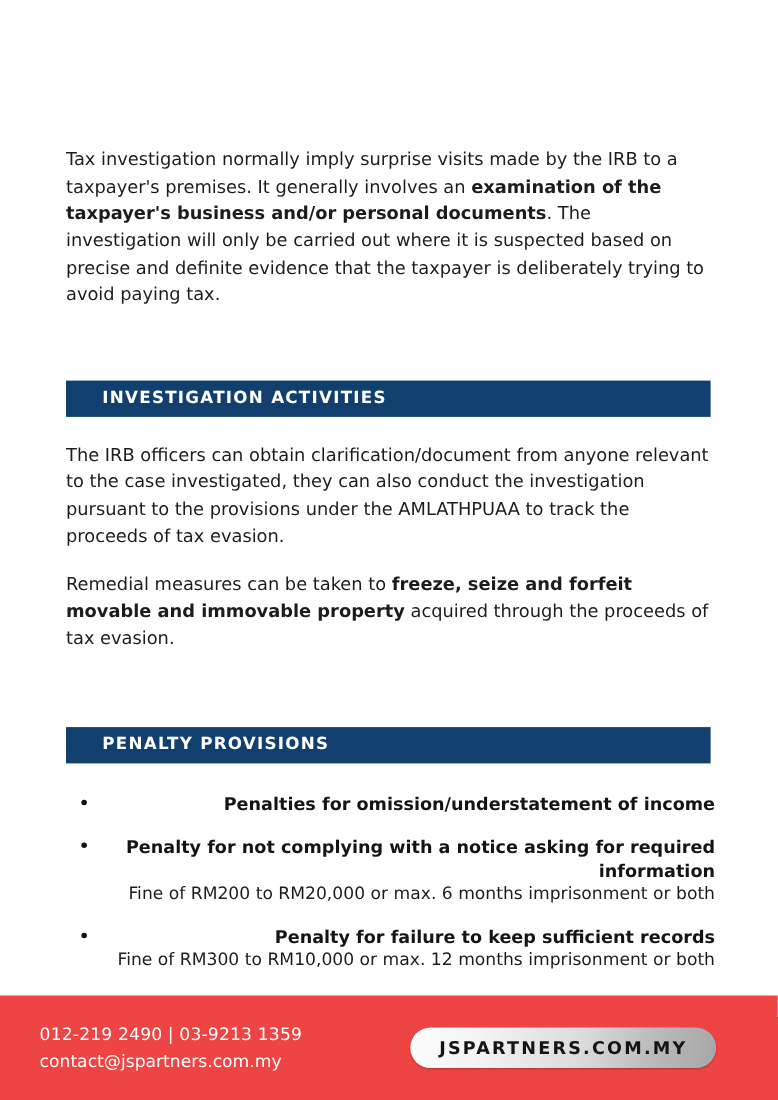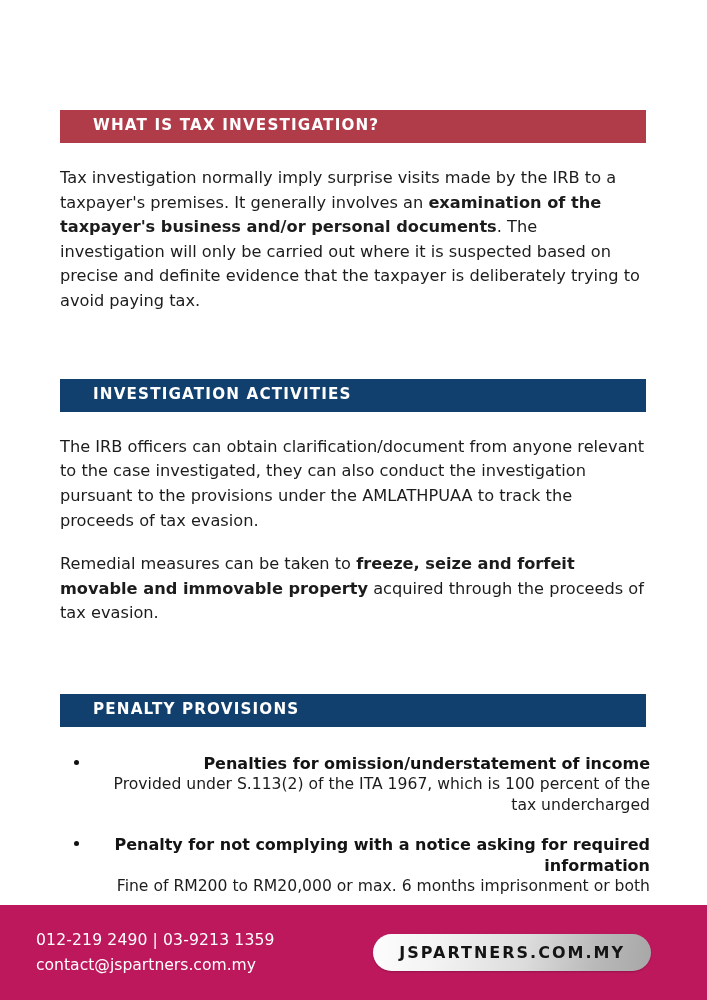--- a/index.html
+++ b/index.html
@@ -97,21 +97,21 @@
     color: #1c1c1c;
   }
 
   
   .footer {
     position: absolute;
     left: 0;
     bottom: 0;
     width: 707px;
     height: 95px;
-    background: #be185d;
+    background: #ef4444;
   }
   .footer-inner {
     position: relative;
     height: 100%;
     display: flex;
     align-items: center;
     justify-content: space-between;
     padding: 0 32px 0 36px;
     box-sizing: border-box;
   }
@@ -144,42 +144,40 @@
     white-space: nowrap;
   }
 </style>
 </head>
 <body>
 
 <div class="page">
 
   <div class="content">
 
-    <div class="section-bar red">WHAT IS TAX INVESTIGATION?</div>
     <div class="gap-after-bar"></div>
     <p class="para"><span>Tax investigation normally imply surprise visits made by the IRB to a taxpayer's premises. It generally involves an </span><b>examination of the taxpayer's business and/or personal documents</b><span>. The investigation will only be carried out where it is suspected based on precise and definite evidence that the taxpayer is deliberately trying to avoid paying tax.</span></p>
 
     <div style="height:34px"></div>
 
     <div class="section-bar navy">INVESTIGATION ACTIVITIES</div>
     <div class="gap-after-bar"></div>
     <p class="para"><span>The IRB officers can obtain clarification/document from anyone relevant to the case investigated, they can also conduct the investigation pursuant to the provisions under the AMLATHPUAA to track the proceeds of tax evasion.</span><b></b><span></span></p>
     <div class="gap-para"></div>
     <p class="para"><span>Remedial measures can be taken to </span><b>freeze, seize and forfeit movable and immovable property</b><span> acquired through the proceeds of tax evasion.</span></p>
 
     <div style="height:37px"></div>
 
     <div class="section-bar navy">PENALTY PROVISIONS</div>
     <div style="height:22px"></div>
 
     <ul class="bullets">
       <li>
         <span class="dot"></span>
         <span class="bullet-title">Penalties for omission/understatement of income</span>
-        <span class="bullet-desc">Provided under S.113(2) of the ITA 1967, which is 100 percent of the tax undercharged</span>
       </li>
       <li>
         <span class="dot"></span>
         <span class="bullet-title">Penalty for not complying with a notice asking for required information</span>
         <span class="bullet-desc">Fine of RM200 to RM20,000 or max. 6 months imprisonment or both</span>
       </li>
       <li>
         <span class="dot"></span>
         <span class="bullet-title">Penalty for failure to keep sufficient records</span>
         <span class="bullet-desc">Fine of RM300 to RM10,000 or max. 12 months imprisonment or both</span>

